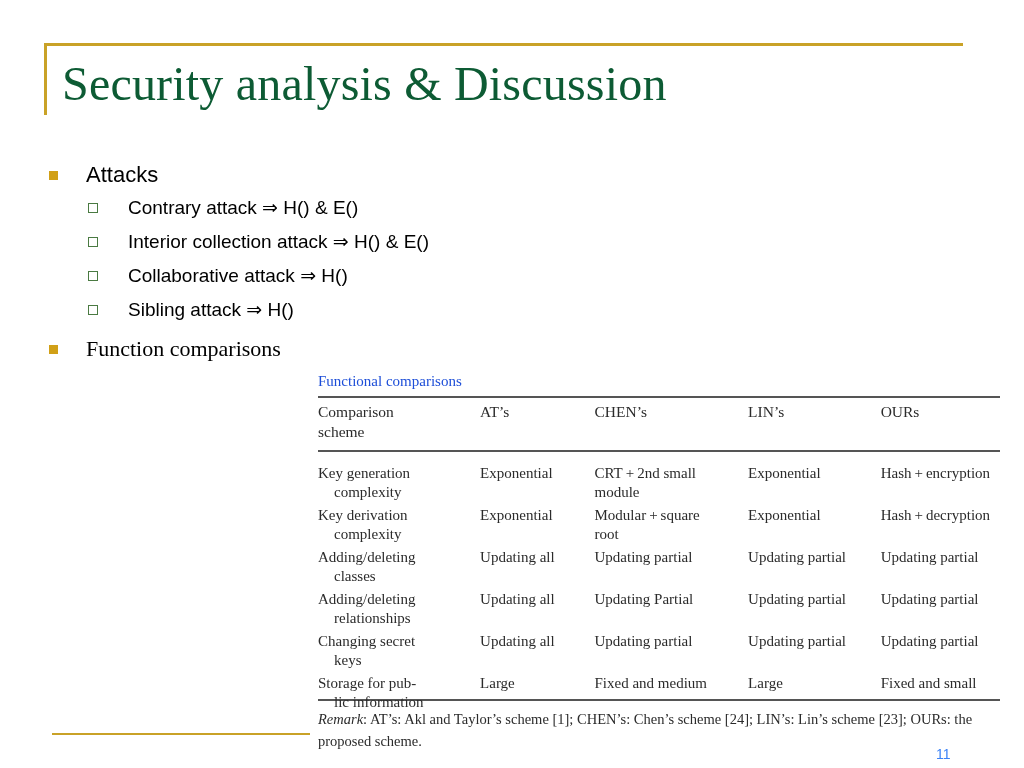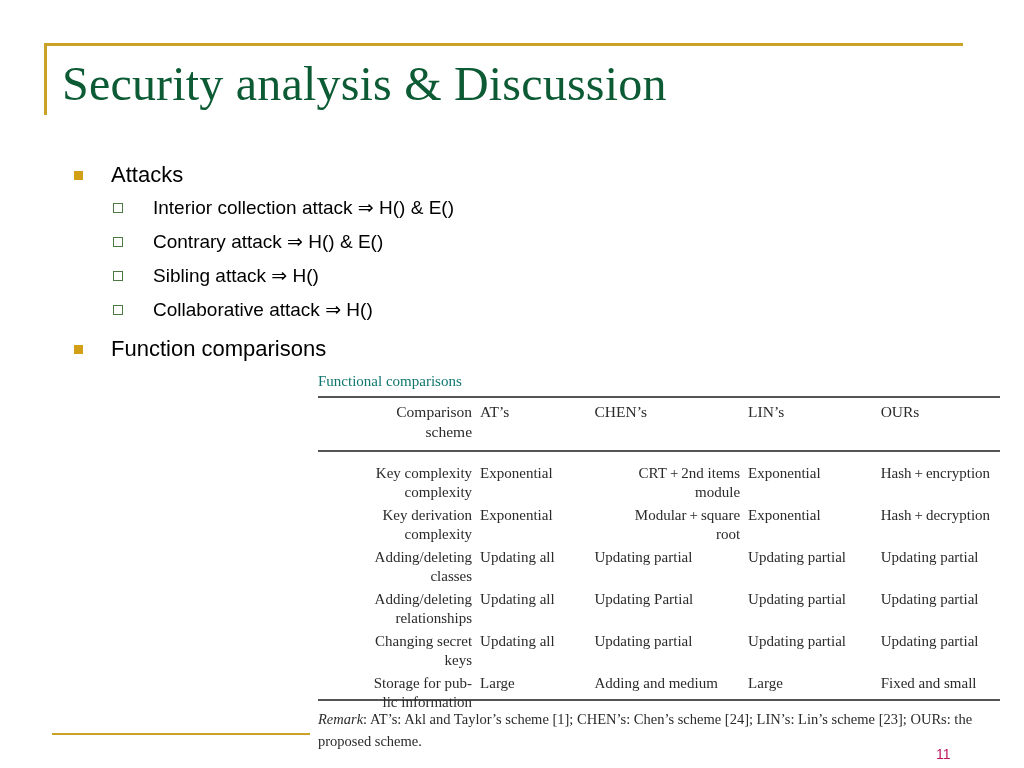--- a/index.html
+++ b/index.html
@@ -49,21 +49,21 @@
     font-size: 48px;
     line-height: 58px;
     color: #0d5b34;
     letter-spacing: 0.2px;
     white-space: nowrap;
   }
 
   
   .body-list {
     position: absolute;
-    left: 65px;
+    left: 40px;
     top: 140px;
     width: 560px;
   }
 
   .lvl1 {
     position: relative;
     padding-left: 46px;
     margin-bottom: 2px;
     font-size: 22px;
     line-height: 30px;
@@ -99,40 +99,41 @@
 
   .sublist {
     margin-top: 4px;
   }
 
   .fn-block {
     margin-top: 10px;
   }
   .fn-block .wrap {
     max-width: 190px;
+    font-family: Liberation Serif, serif;
   }
 
   
   .figure {
     position: absolute;
     left: 300px;
     top: 352px;
     width: 712px;
     height: 372px;
     font-family: "Liberation Serif", serif;
     color: #2c2c2c;
   }
 
   .fig-caption {
     position: absolute;
     left: 18px;
     top: 0px;
     font-size: 15px;
     line-height: 18px;
-    color: #0f766e;
+    color: #1d4ed8;
     text-align: center;
   }
 
   .rule {
     position: absolute;
     left: 18px;
     width: 682px;
     background: #555555;
   }
   .rule.top    { top: 24px;  height: 2px; }
@@ -167,21 +168,20 @@
   .hdr-row .col-a { padding-right: 8px !important; }
 
   .spacer-row td { height: 14px; }
 
   .body-row td {
     height: 40px;
     padding-bottom: 2px !important;
   }
   .hang {
     display: block;
-    text-align: right;
   }
   .hang .ln2 {
     display: block;
     padding-left: 16px;
   }
   .hang .ln2.nohang {
     padding-left: 0;
   }
 
   .remark {
@@ -202,21 +202,21 @@
     top: 713px;
     width: 258px;
     height: 2px;
     background: #c9a227;
   }
   .page-number {
     position: absolute;
     left: 936px;
     top: 726px;
     font-size: 14px;
-    color: #be185d;
+    color: #3b82f6;
     font-family: "Liberation Sans", sans-serif;
   }
 </style>
 </head>
 <body>
 
 <div class="slide">
 
   <div class="title-rule-h"></div>
   <div class="title-rule-v"></div>
@@ -224,36 +224,36 @@
   <div class="slide-title">Security analysis &amp; Discussion</div>
 
   <div class="body-list">
 
     <div class="lvl1">
       <span class="mark-sq"></span>
       <span>Attacks</span>
     </div>
 
     <div class="sublist">
+      <div class="lvl2">
+        <span class="mark-hollow"></span>
+        <span>Contrary attack  ⇒ H() &amp; E()</span>
+      </div>
       <div class="lvl2">
         <span class="mark-hollow"></span>
         <span>Interior collection attack ⇒ H() &amp; E()</span>
       </div>
       <div class="lvl2">
         <span class="mark-hollow"></span>
-        <span>Contrary attack  ⇒ H() &amp; E()</span>
+        <span>Collaborative attack ⇒ H()</span>
       </div>
       <div class="lvl2">
         <span class="mark-hollow"></span>
         <span>Sibling attack ⇒ H()</span>
       </div>
-      <div class="lvl2">
-        <span class="mark-hollow"></span>
-        <span>Collaborative attack ⇒ H()</span>
-      </div>
     </div>
 
     <div class="lvl1 fn-block">
       <span class="mark-sq"></span>
       <span class="wrap">Function comparisons</span>
     </div>
 
   </div>
 
   <div class="figure">
@@ -279,28 +279,28 @@
           <td class="col-e">OURs</td>
         </tr>
 
         <tr class="spacer-row">
           <td colspan="5"></td>
         </tr>
 
         <tr class="body-row">
           <td class="col-a">
             <span class="hang">
-              <span>Key complexity</span>
+              <span>Key generation</span>
               <span class="ln2">complexity</span>
             </span>
           </td>
           <td class="col-b">Exponential</td>
           <td class="col-c">
             <span class="hang">
-              <span>CRT + 2nd items</span>
+              <span>CRT + 2nd small</span>
               <span class="ln2 nohang">module</span>
             </span>
           </td>
           <td class="col-d">Exponential</td>
           <td class="col-e">Hash + encryption</td>
         </tr>
 
         <tr class="body-row">
           <td class="col-a">
             <span class="hang">
@@ -359,21 +359,21 @@
         </tr>
 
         <tr class="body-row">
           <td class="col-a">
             <span class="hang">
               <span>Storage for pub-</span>
               <span class="ln2">lic information</span>
             </span>
           </td>
           <td class="col-b">Large</td>
-          <td class="col-c">Adding and medium</td>
+          <td class="col-c">Fixed and medium</td>
           <td class="col-d">Large</td>
           <td class="col-e">Fixed and small</td>
         </tr>
       </tbody>
     </table>
 
     <div class="remark">
       <i>Remark</i><span>: AT’s: Akl and Taylor’s scheme [1]; CHEN’s: Chen’s scheme [24]; LIN’s: Lin’s scheme [23]; OURs: the proposed scheme.</span>
     </div>
 

